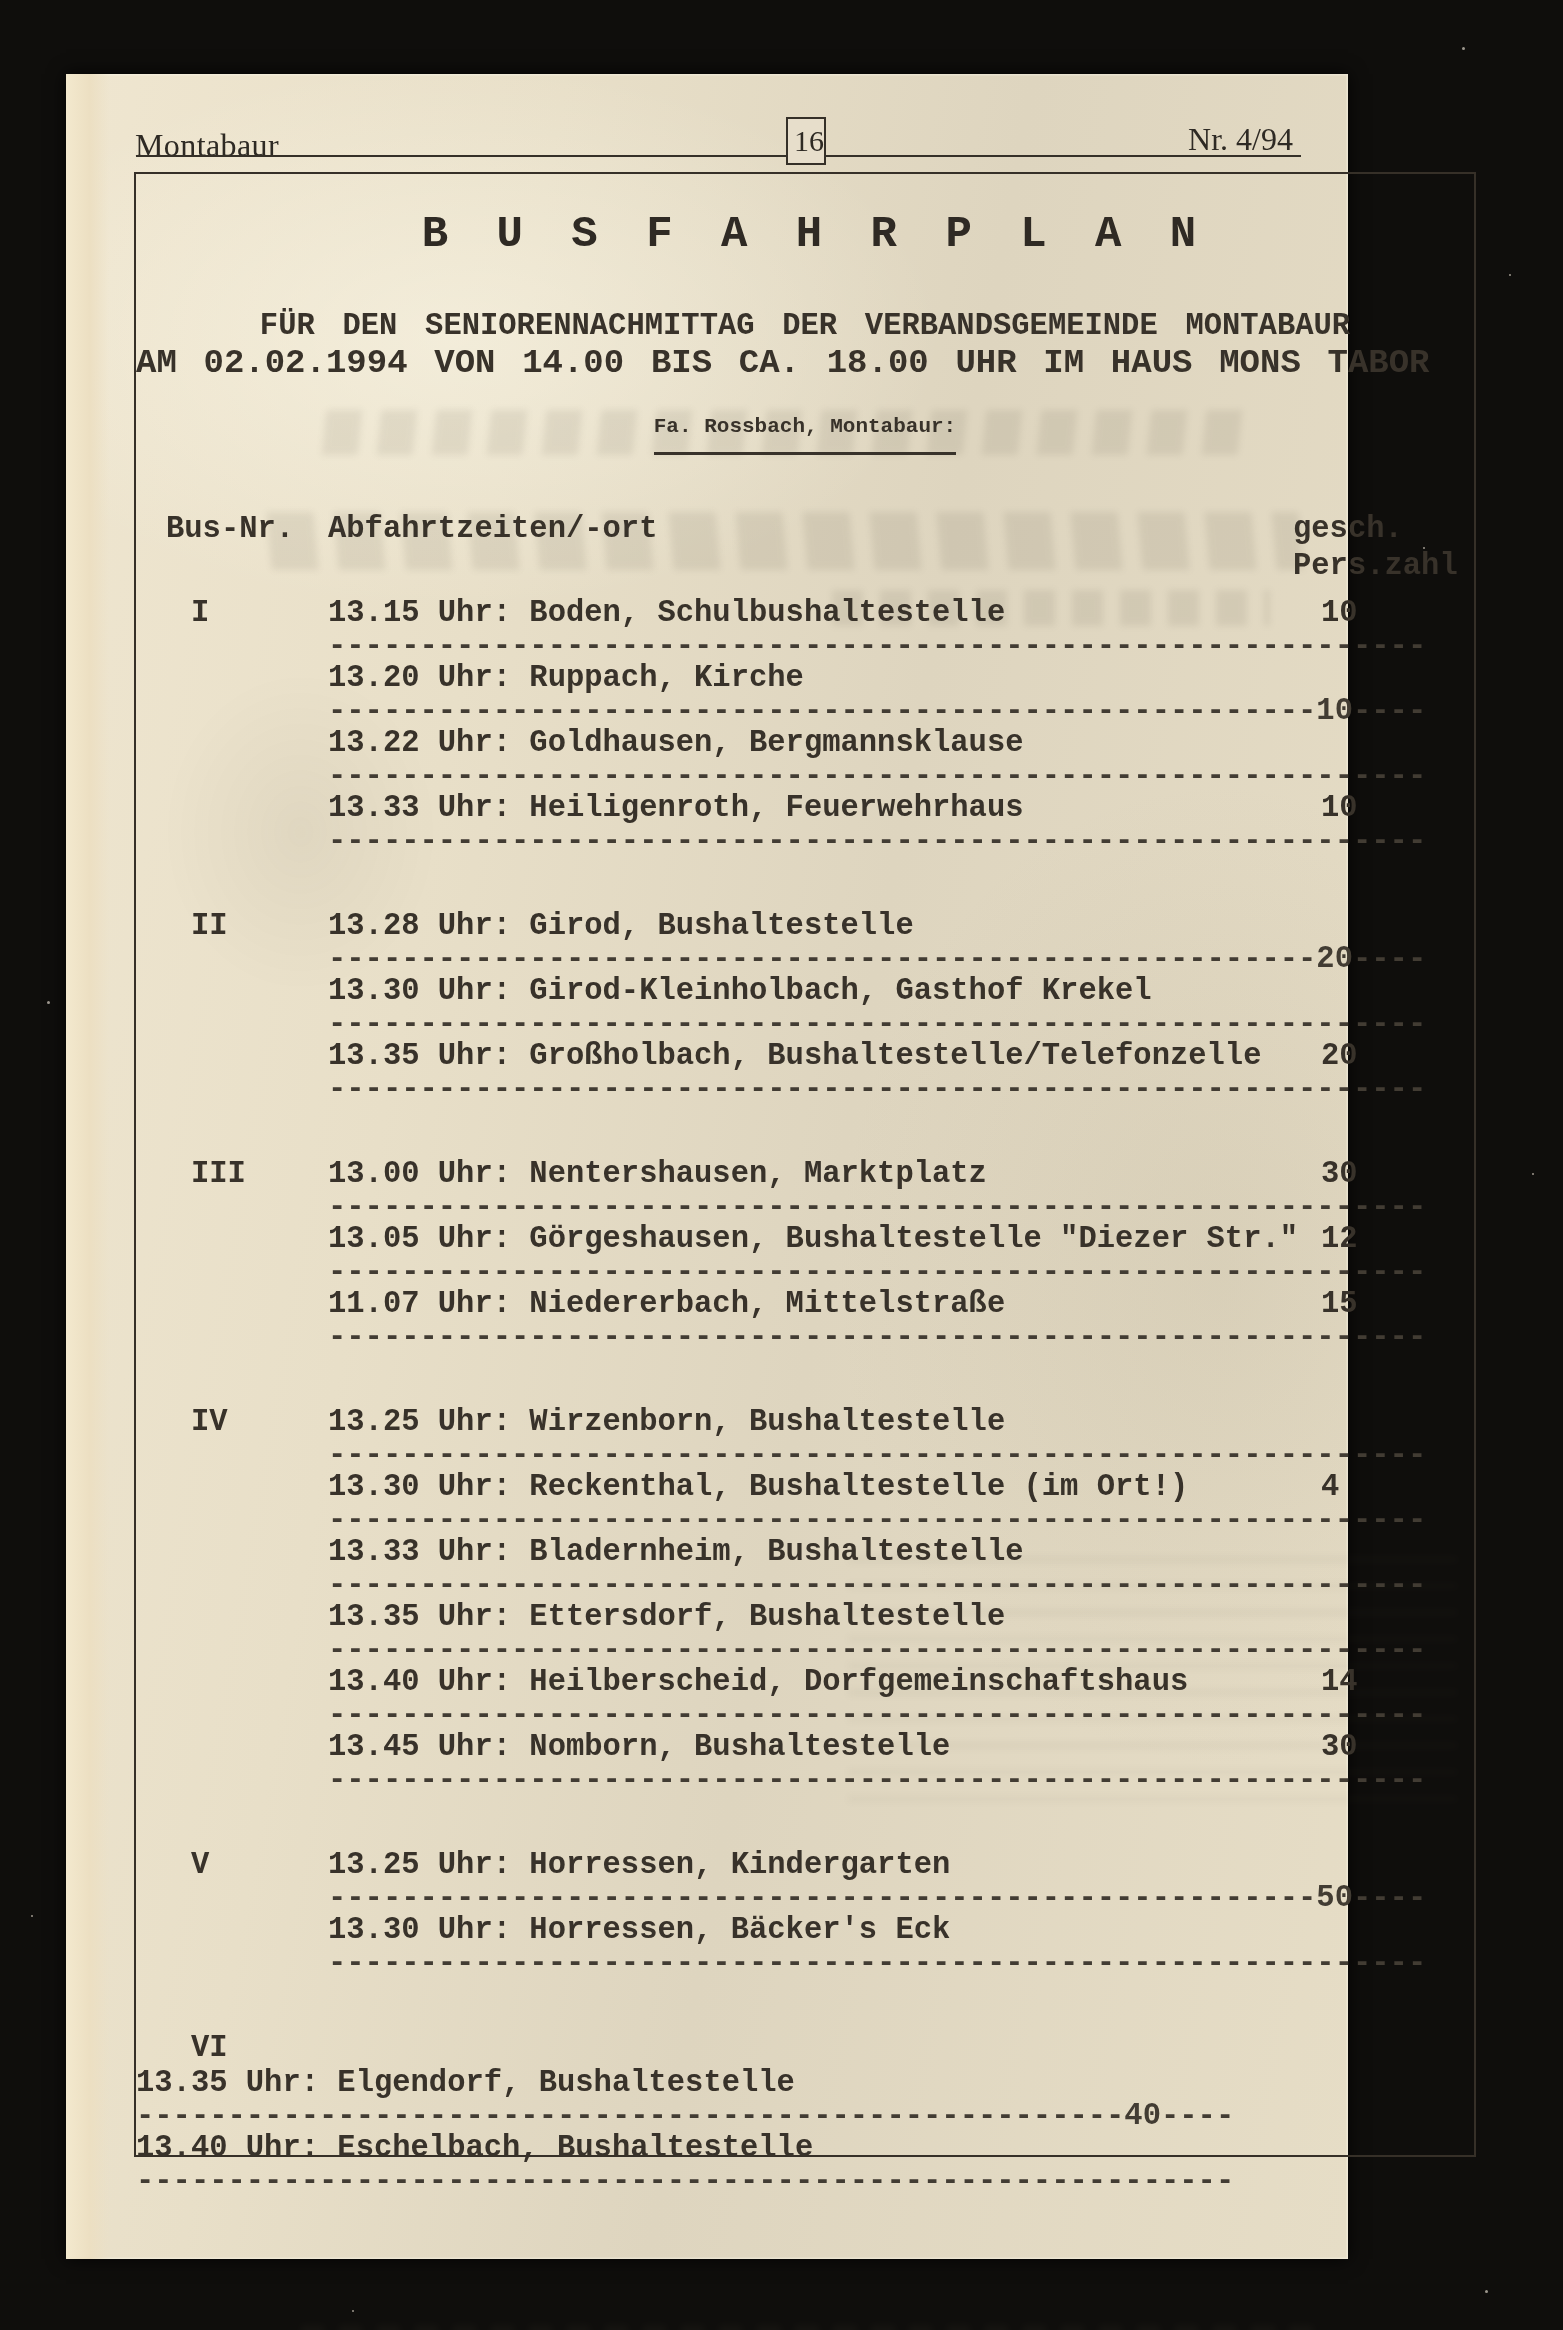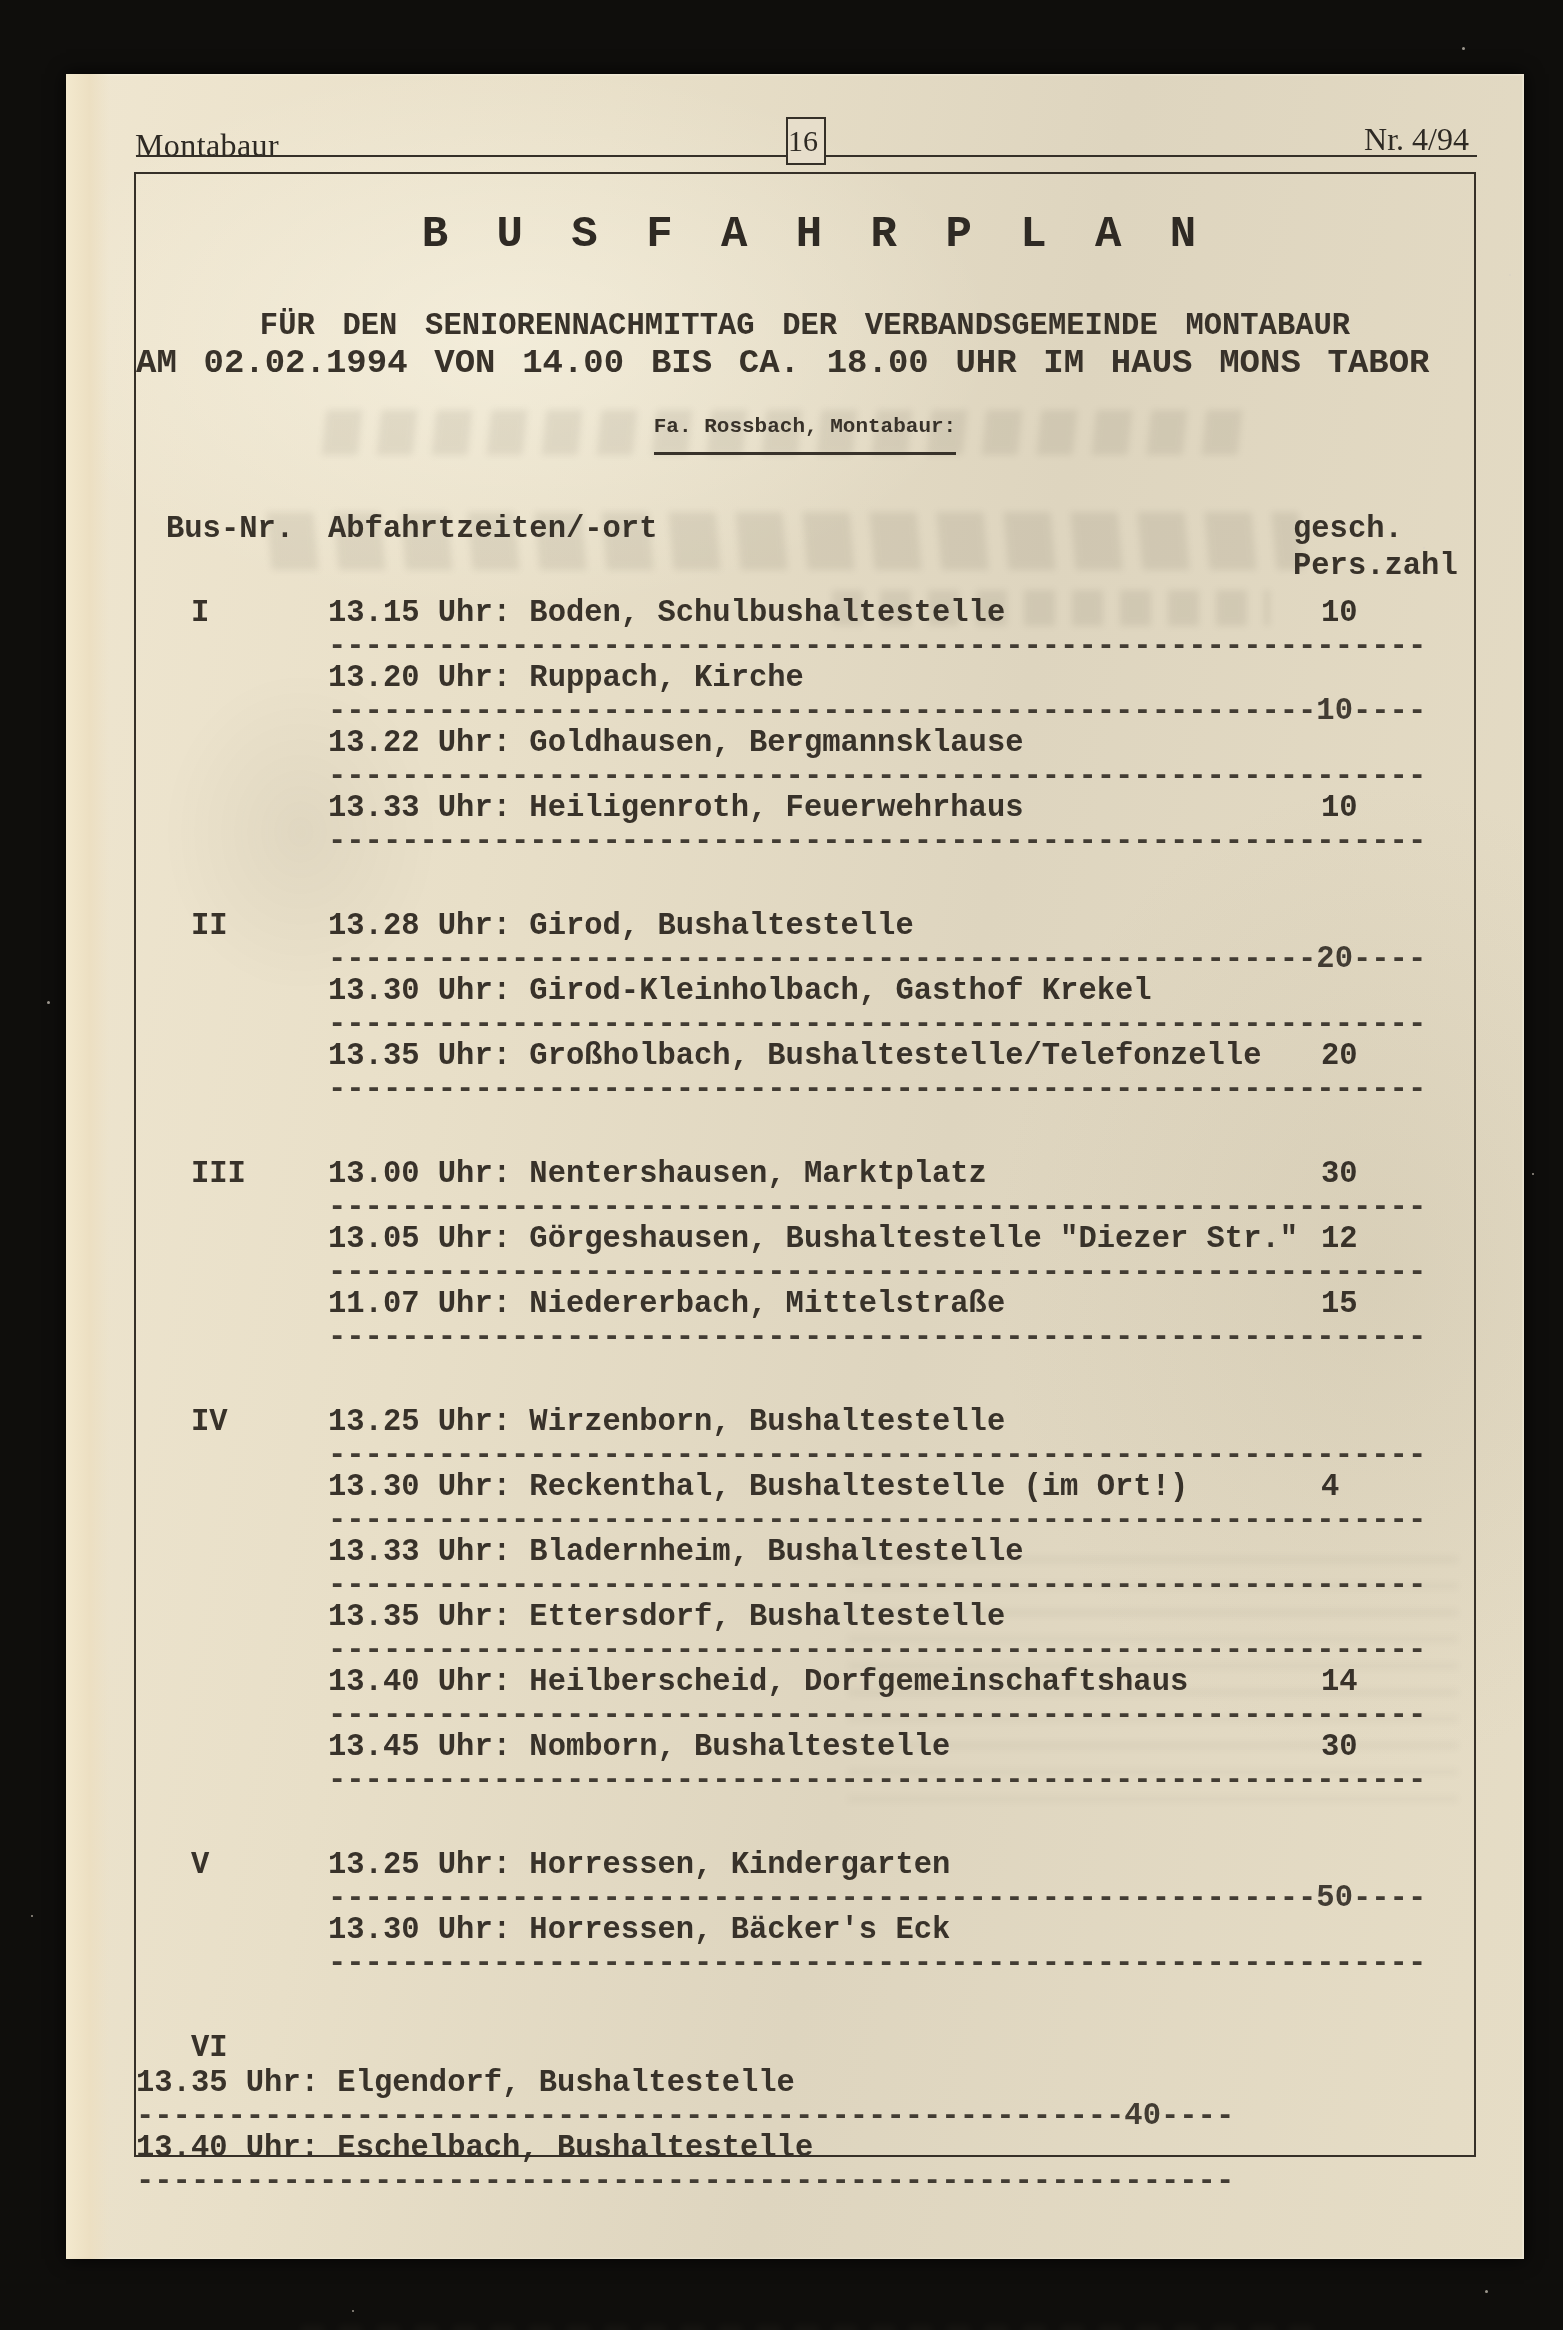--- a/index.html
+++ b/index.html
@@ -7,21 +7,21 @@
     width:1563px;height:2330px;
     background:#0f0e0c;
     position:relative;
     overflow:hidden;
     font-family:"Liberation Mono","DejaVu Sans Mono",monospace;
   }
   
   .speck{position:absolute;background:#d8d2c4;border-radius:50%;opacity:.7;}
 
   .paper{
-    position:absolute;left:66px;top:74px;width:1458px;height:2185px;
+    position:absolute;left:66px;top:74px;width:1282px;height:2185px;
     background:
       radial-gradient(ellipse 704px 391px at 30% 12%, rgba(255,252,238,.45), transparent 70%),
       radial-gradient(ellipse 547px 704px at 90% 55%, rgba(170,160,135,.18), transparent 70%),
       linear-gradient(100deg,#efe6d0 0%,#e8dfc8 30%,#ded5bf 58%,#e6ddc6 100%);
     box-shadow: inset 0 0 0 1.6px rgba(255,252,240,.35), 0 0 17px rgba(0,0,0,.85);
   }
   
   .paper::before{
     content:"";position:absolute;left:0;top:0;bottom:0;width:43px;
     background:linear-gradient(90deg,#f3e9ce 0%,#ecdfc2 55%,rgba(236,223,194,0) 100%);
@@ -37,21 +37,21 @@
   .g6{left:235px;top:2251px;width:1016px;height:20.3px;background:repeating-linear-gradient(90deg,#5a5444 0 23.5px,transparent 23.5px 38px);opacity:.09;}
 
   .serif{font-family:"Liberation Serif","DejaVu Serif",serif;}
 
   .hdr-left{position:absolute;left:69px;top:53px;font-size:32px;color:#2e2a24;letter-spacing:0.4px;}
   .hdr-right{position:absolute;right:55px;top:47px;font-size:32px;color:#2e2a24;}
   .hdr-rule{position:absolute;left:70px;right:47px;top:81px;height:2.3px;background:#353028;}
   .pagenum-box{
     position:absolute;left:720px;top:43px;width:36px;height:44px;
     background:#e7decb;border:2.3px solid #353028;z-index:2;
-    display:flex;align-items:center;justify-content:flex-start;
+    display:flex;align-items:center;justify-content:flex-end;
     font-size:30px;color:#2e2a24;
   }
 
   .content-box{
     position:absolute;left:68px;top:98px;width:1338px;height:1981px;
     border:2.3px solid #363028;
   }
   .mono{color:#38322a;font-weight:700;}
 
   .title{

